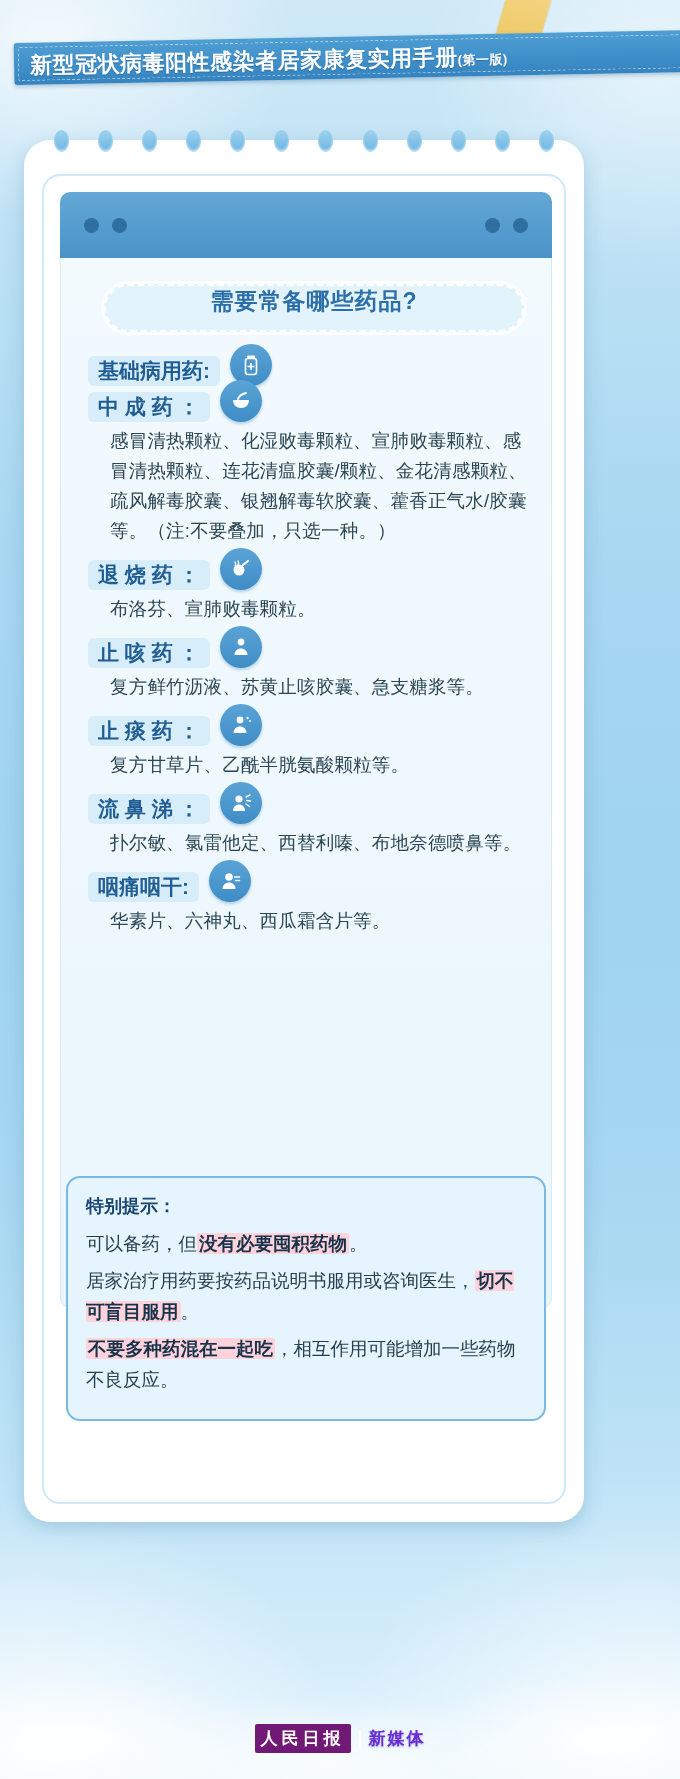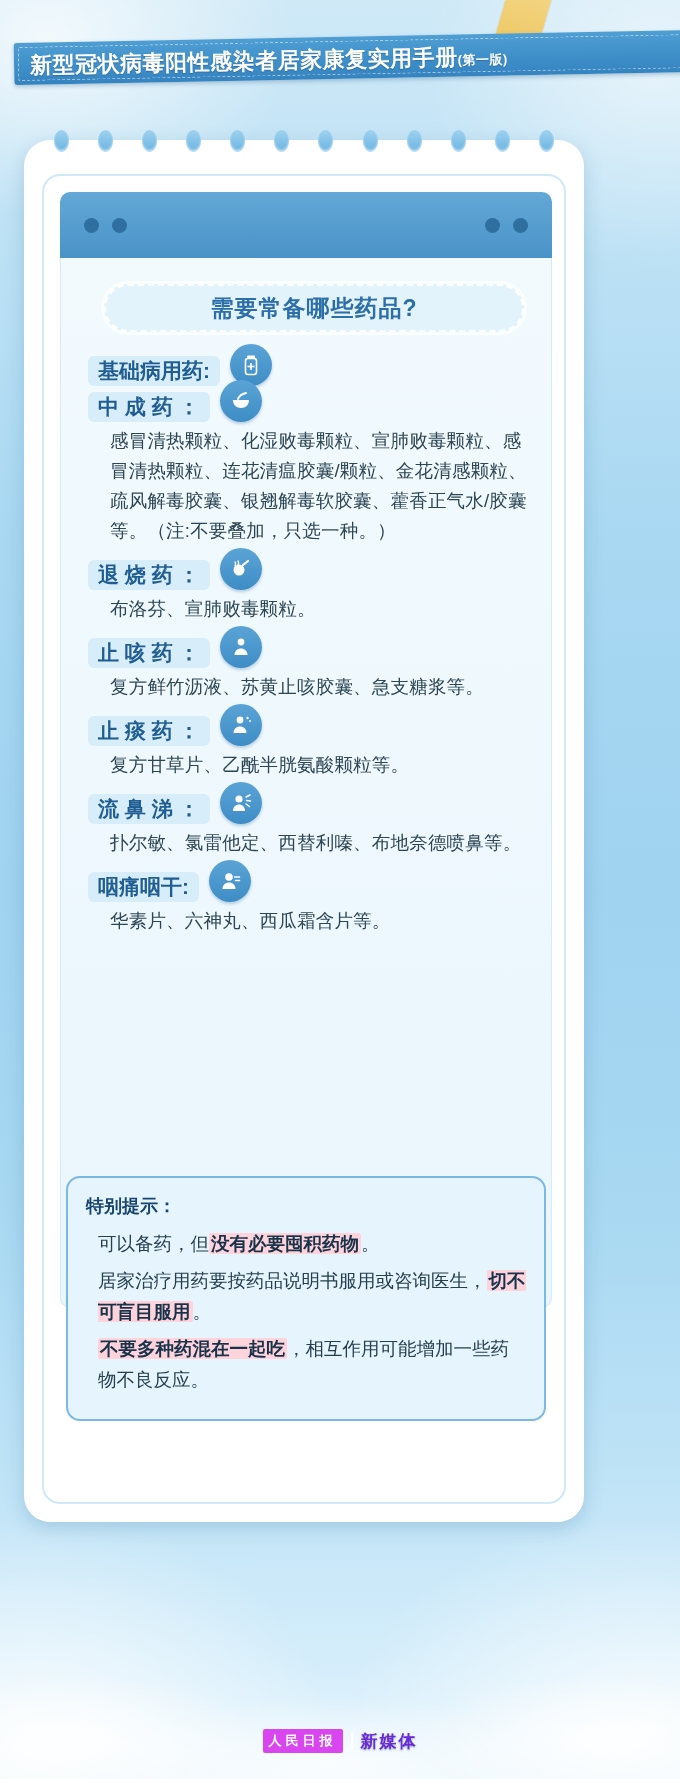--- a/index.html
+++ b/index.html
@@ -104,21 +104,21 @@
     border-top: none;
     border-radius: 0 0 10px 10px;
   }
 
   
   #section-title {
     position:absolute; left: 60px; top: 108px; width: 420px; height: 48px;
     background: #e3f3fc;
     border: 2px dashed #ffffff;
     border-radius: 24px;
-    display:flex; align-items:center; justify-content:center;
+    display:flex; justify-content:center;
     box-shadow: 0 0 0 3px rgba(255,255,255,.7);
   }
   #section-title span {
     font-size: 23px; font-weight: bold; color: #2b6ea8;
     letter-spacing: 1px;
   }
 
   
   .list { position: absolute; left: 44px; top: 178px; width: 440px; }
   .item { margin-bottom: 2px; position: relative; }
@@ -153,32 +153,32 @@
     position: absolute; left: 22px; top: 1000px; width: 480px;
     background: #e6f4fd;
     border: 2px solid #79b9e2;
     border-radius: 14px;
     padding: 16px 18px 18px 18px;
   }
   #tip-box .tip-title {
     font-size: 18px; font-weight: bold; color: #17456f; margin-bottom: 10px;
   }
   #tip-box p {
-    font-size: 18.5px; line-height: 31px; color: #24404f; margin-bottom: 6px; margin-left: 12px;
+    font-size: 18.5px; line-height: 31px; color: #24404f; margin-bottom: 6px;
   }
   .hl { background: #ffd3dc; font-weight: bold; color:#17334a; padding: 0 2px; border-radius:2px;}
 
   
   #footer {
     position: absolute; left: 0; bottom: 26px; width: 680px;
     display: flex; align-items: center; justify-content: center; gap: 8px;
     z-index: 6;
   }
   .rmrb {
-    background: #d946ef; color: #fff; font-size: 13px; font-weight: bold;
+    background: #701a75; color: #fff; font-size: 17px; font-weight: bold;
     padding: 3px 6px; border-radius: 2px; letter-spacing: 4px;
     writing-mode: horizontal-tb;
   }
   .nmt { color: #6d28d9; font-size: 17px; font-weight: bold; letter-spacing: 2px;
          text-shadow: 0 1px 2px rgba(60,110,150,.5); }
   .divider { width: 2px; height: 18px; background: #ffffff; opacity:.9; }
 </style>
 </head>
 <body>
 

